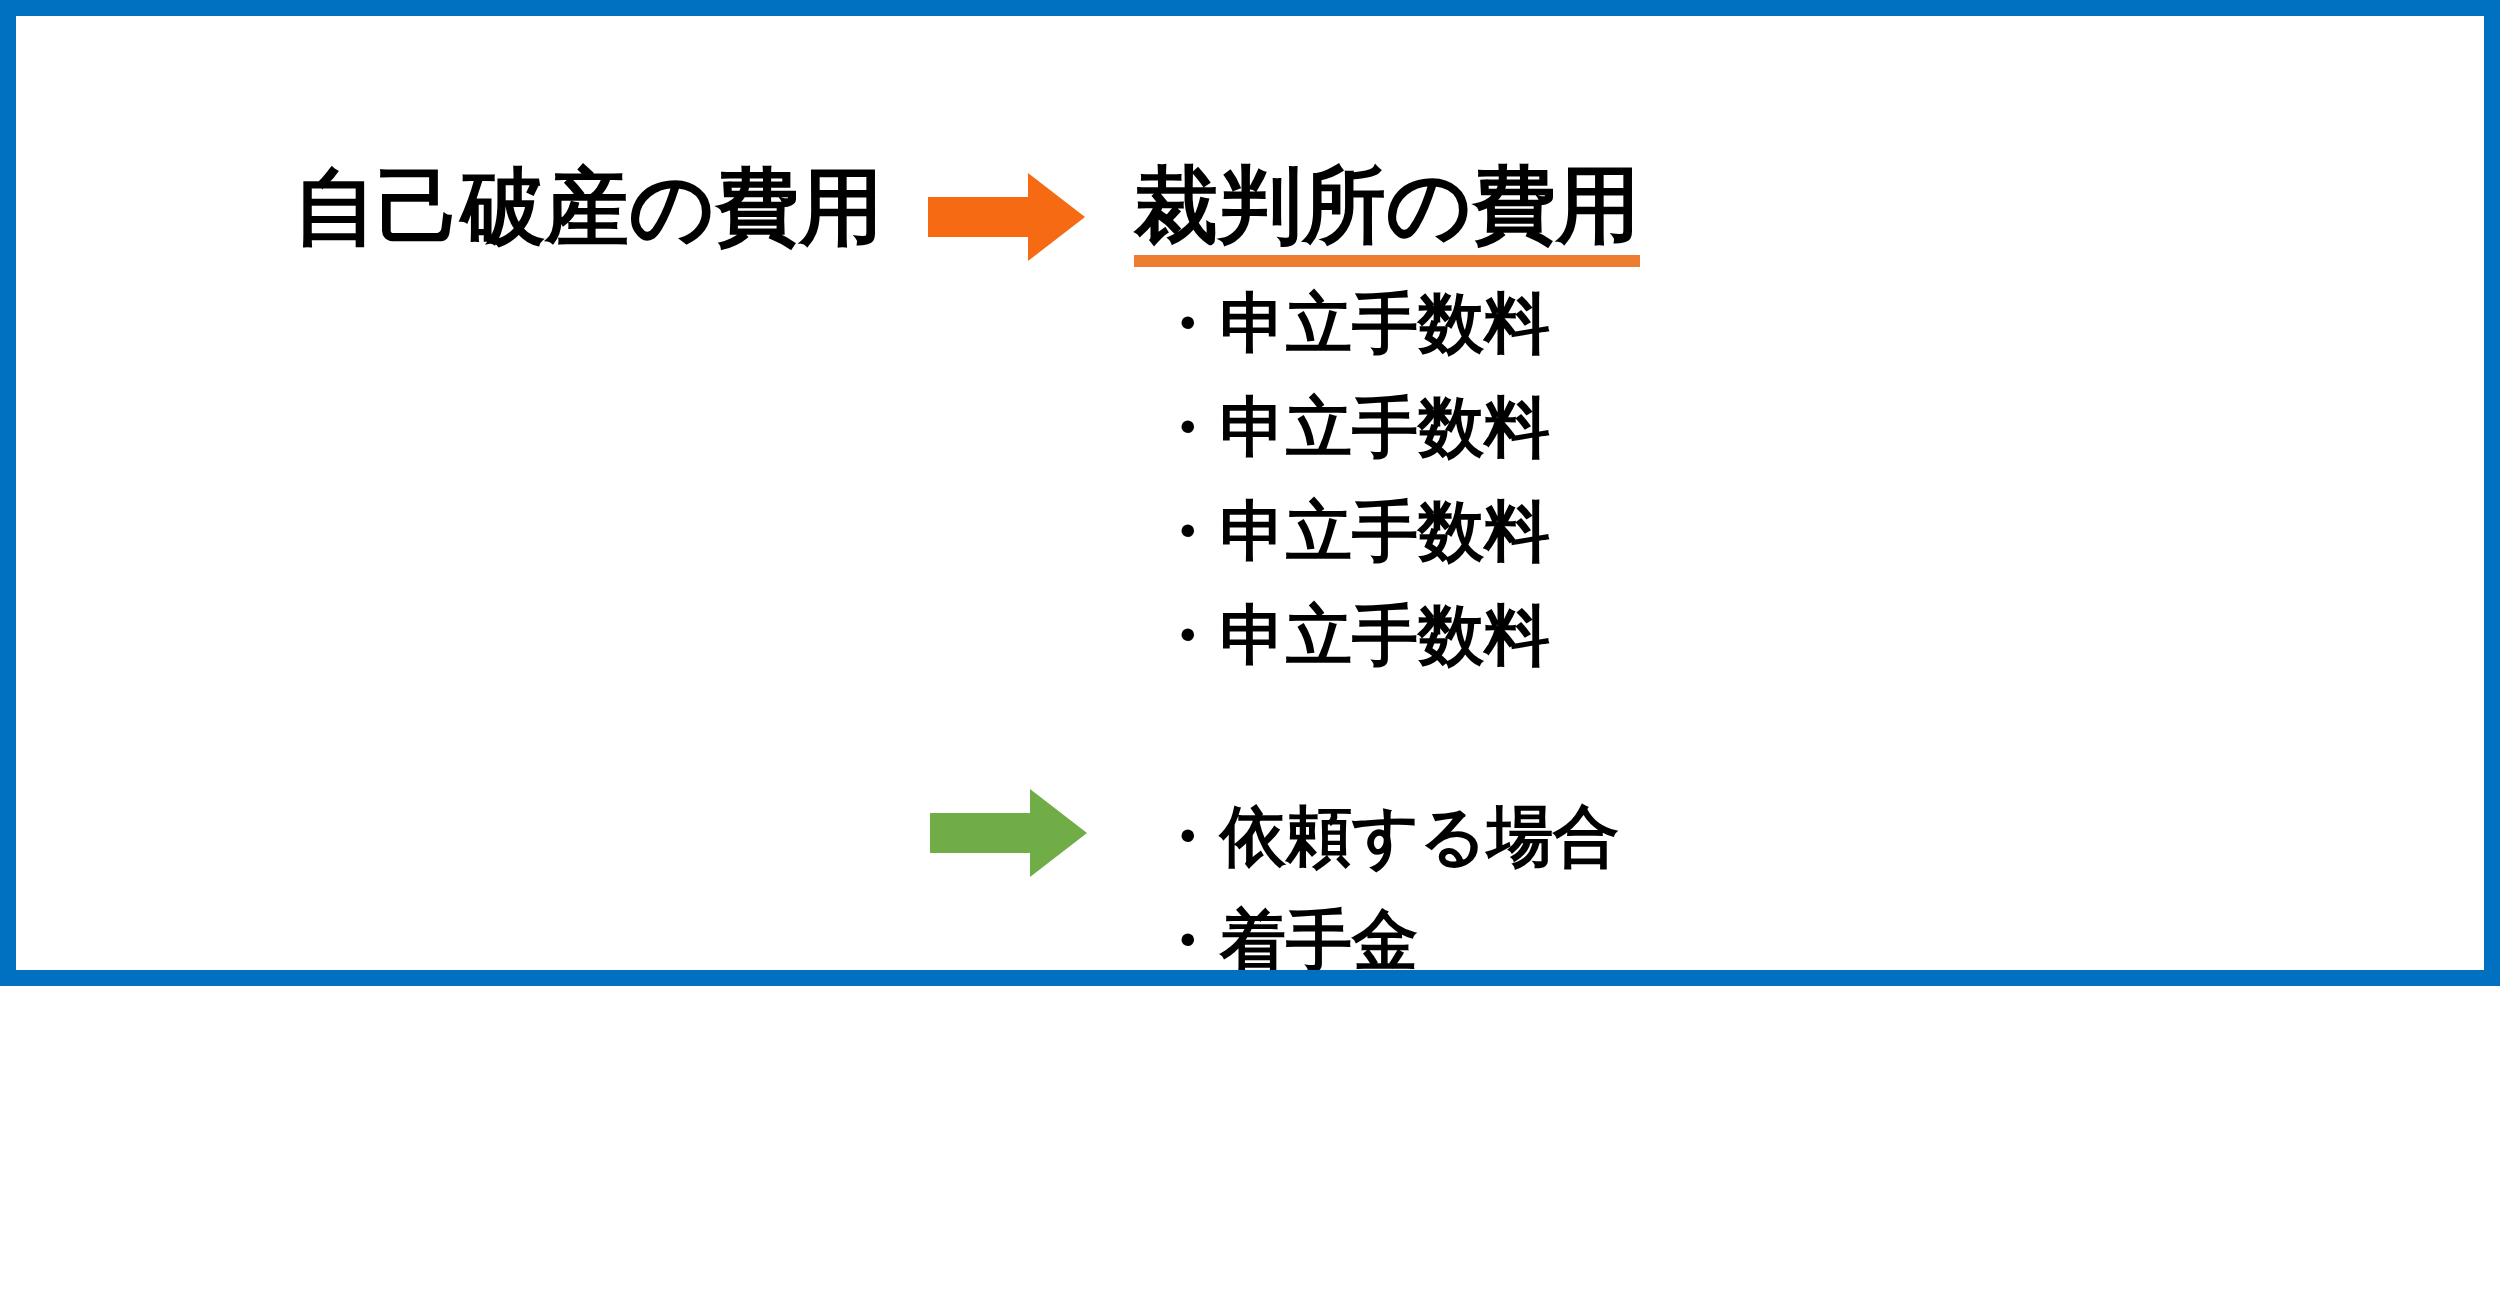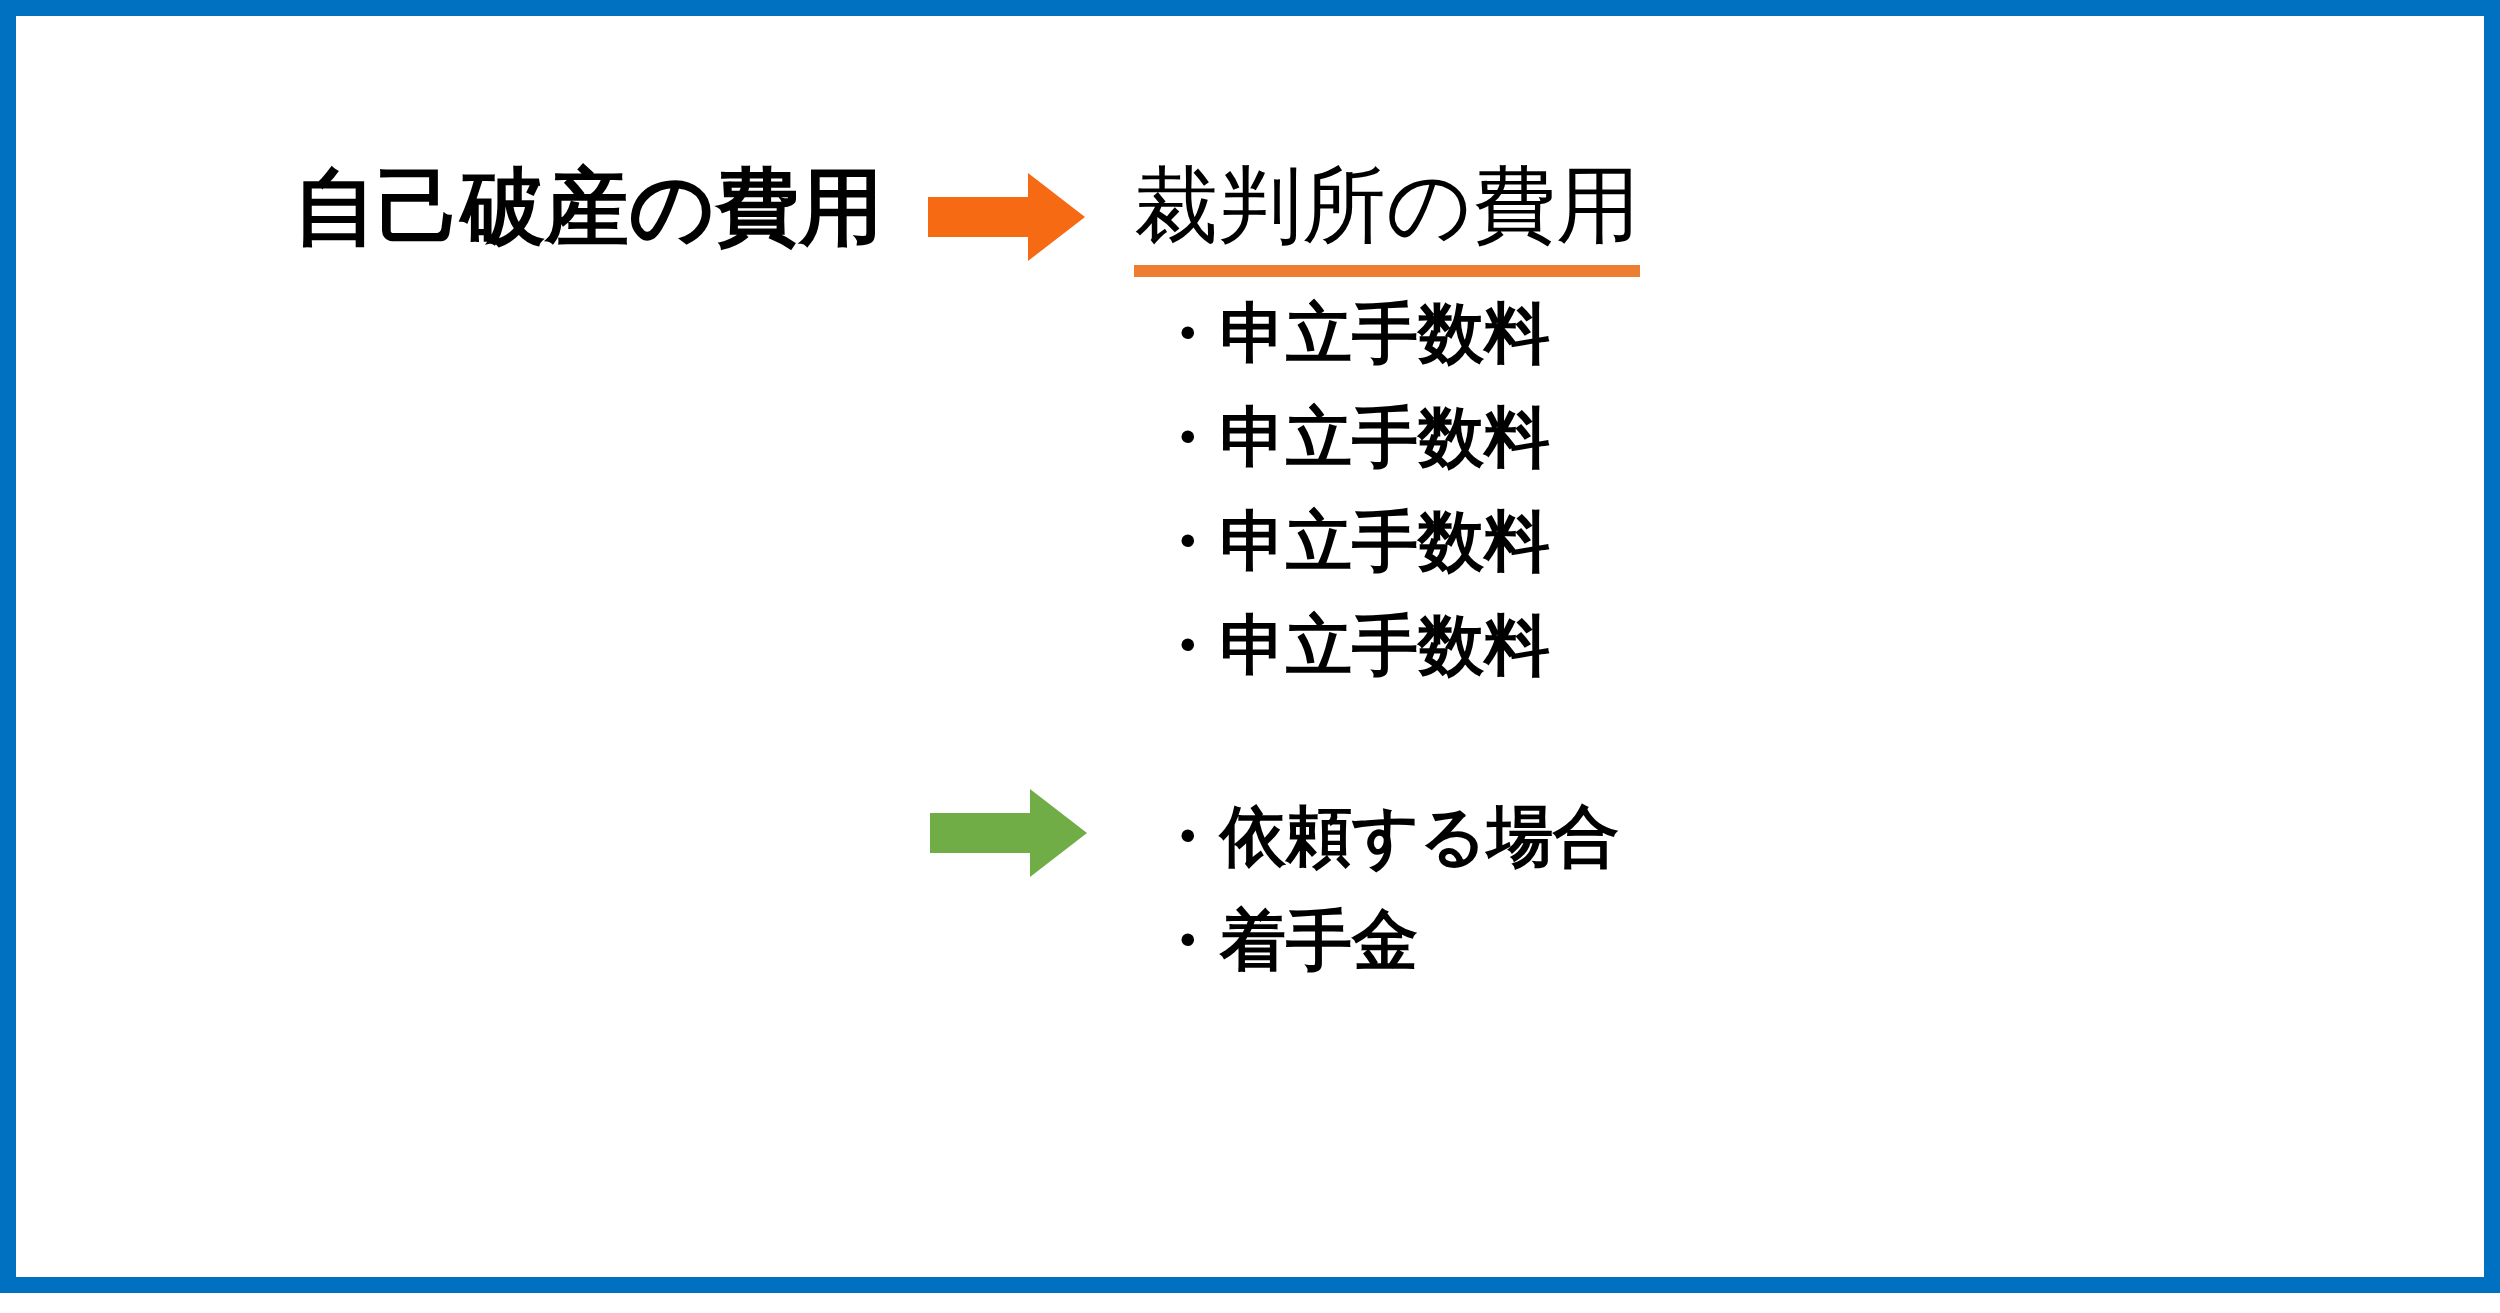--- a/index.html
+++ b/index.html
@@ -1,19 +1,19 @@
 <!DOCTYPE html>
 <html style="--frame_border: #0070C0; --arrow_orange: #F56A13; --underline_orange: #ED7D31; --arrow_green: #70AD47; --underline_green: #70AD47; --text: #000000; --background: #FFFFFF;"><head>
 <meta charset="utf-8">
 <style>
   html, body { margin: 0; padding: 0; background: #ffffff; }
   .page {
     position: relative;
     width: 2500px;
-    height: 1293px;
+    height: 986px;
     box-sizing: border-box;
     border: 16px solid var(--frame_border, #0070C0);
     background: var(--background, #ffffff);
     font-family: "Liberation Sans", "DejaVu Sans", sans-serif;
     color: var(--text, #000000);
     overflow: hidden;
   }
   .title {
     position: absolute;
     left: 277px;
@@ -28,24 +28,23 @@
   .arrow1 { left: 912px; top: 157px; }
   .arrow2 { left: 914px; top: 773px; }
   .arrow1 polygon { fill: var(--arrow_orange, #F56A13); }
   .arrow2 polygon { fill: var(--arrow_green, #70AD47); }
   .section { position: absolute; left: 1118px; }
   .section1 { top: 139px; }
   .section2 { top: 764px; }
   .heading {
     display: inline-block;
     font-size: 84px;
-    font-weight: 400;
+    font-weight: 700;
     line-height: 100px;
     white-space: nowrap;
-    padding-bottom: 10px;
     margin: 0;
   }
   .section1 .heading { border-bottom: 12px solid var(--underline_orange, #ED7D31); }
   .section2 .heading { border-bottom: 12px solid var(--underline_green, #70AD47); }
   .cost-list {
     list-style: none;
     margin: 4px 0 0 0;
     padding: 0 0 0 20px;
   }
   .cost-list li {

